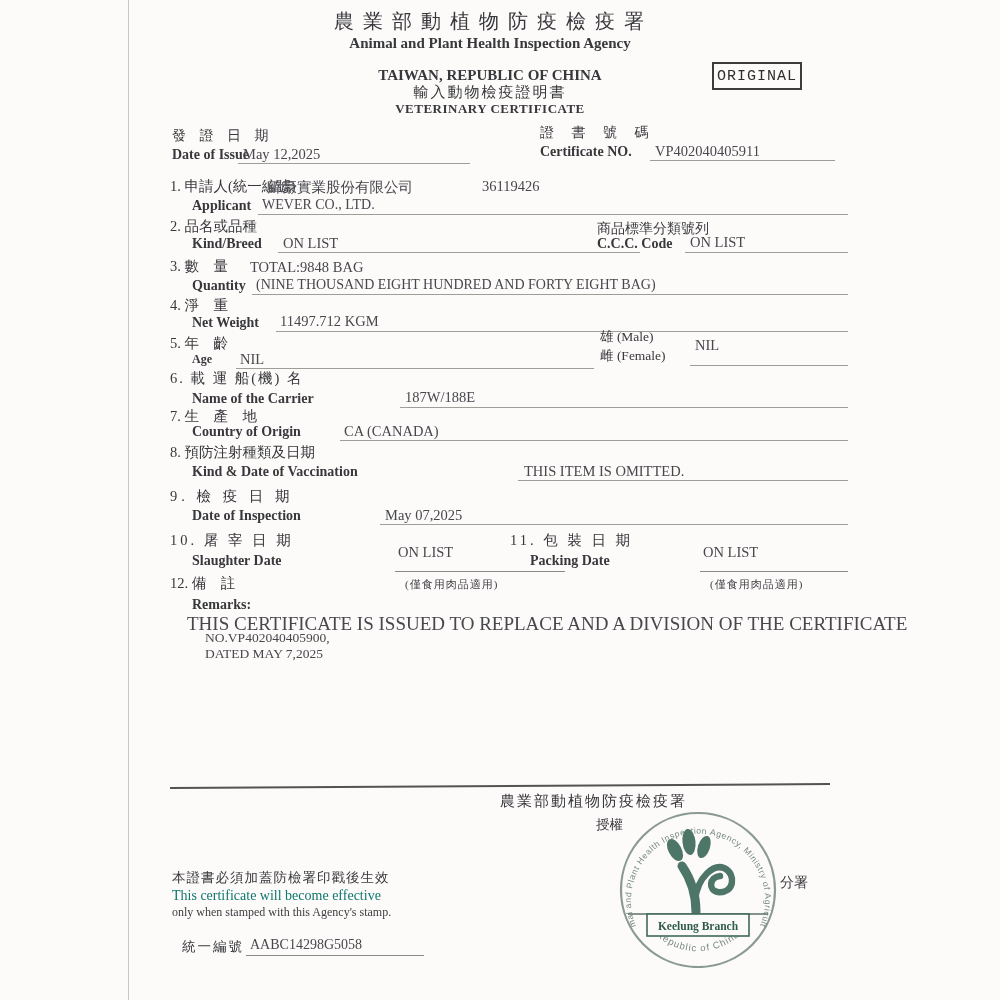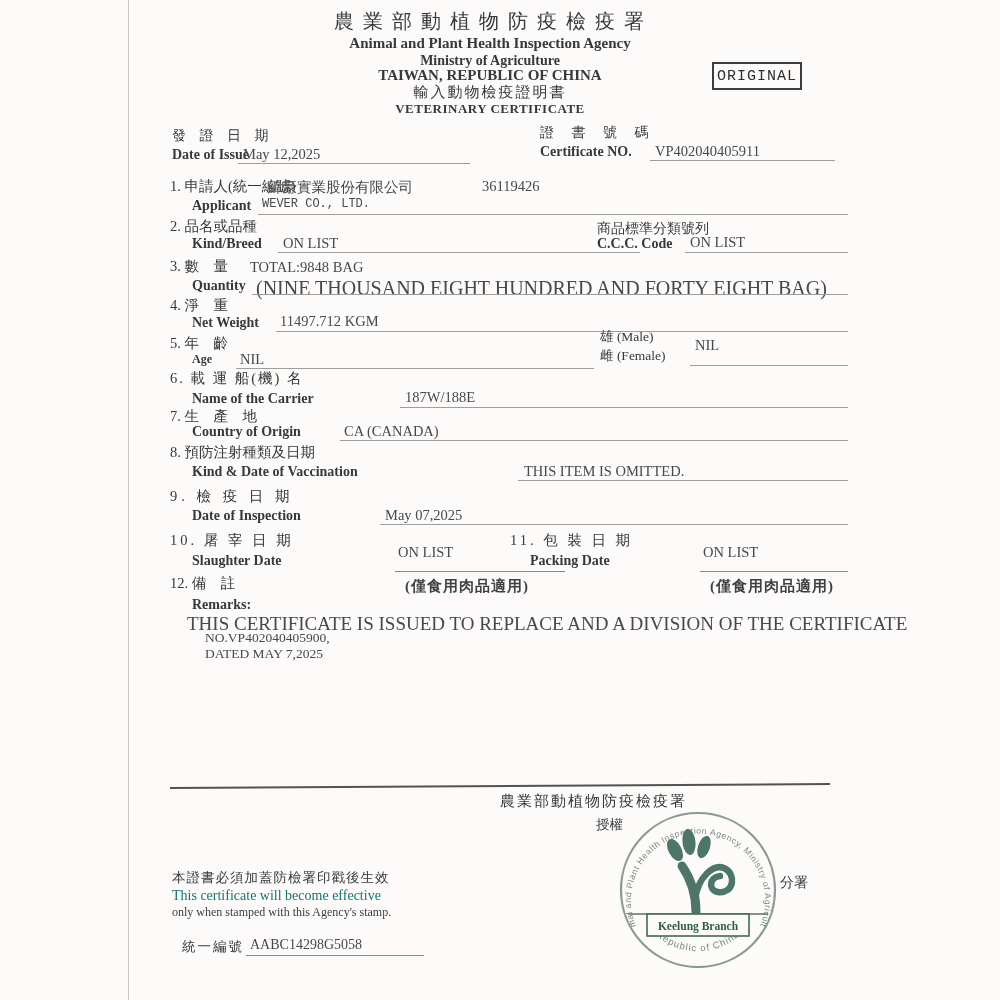--- a/index.html
+++ b/index.html
@@ -4,71 +4,70 @@
 <style>
   html,body{margin:0;padding:0;}
   body{background:#f6f5f3;font-family:"Liberation Serif","DejaVu Serif",serif;}
   #page{position:relative;width:1000px;height:1000px;background:#fcfbfa;overflow:hidden;color:#3a3a3e;}
   .abs{position:absolute;white-space:nowrap;}
   .zh{font-weight:normal;color:#38383c;}
   .en{font-weight:bold;color:#38383c;}
   .val{font-weight:normal;color:#47474d;}
   .ul{position:absolute;border-bottom:1px solid #9f9d9a;height:0;}
   .headwrap{position:absolute;left:140px;width:700px;text-align:center;}
-  .note-sm{font-size:15px;font-weight:bold;color:#3f3f44;letter-spacing:1px;}
+  .note-sm{font-size:11px;font-weight:normal;color:#3f3f44;letter-spacing:1px;}
   #original-stamp{position:absolute;left:712px;top:62px;width:86px;height:24px;border:2px solid #3c3c3c;
     font-family:"Liberation Mono","DejaVu Sans Mono",monospace;font-size:15px;letter-spacing:1px;
     display:flex;align-items:center;justify-content:center;color:#2e2e2e;}
   #page-edge{position:absolute;left:128px;top:0;width:1px;height:1000px;background:#cac7c2;}
   #divider{position:absolute;left:170px;top:785px;width:660px;border-top:2px solid #55534f;transform:rotate(-0.35deg);}
 </style>
 </head>
 <body>
 
 <div id="page">
   <div id="page-edge"></div>
 
   <div class="headwrap zh" style="top:8px;font-size:20px;letter-spacing:2px;">農 業 部 動 植 物 防 疫 檢 疫 署</div>
   <div class="headwrap en" style="top:35px;font-size:15px;">Animal and Plant Health Inspection Agency</div>
-  <div class="headwrap en" style="top:53px;font-size:14px;">Ministry of Agriculture</div>
   <div class="headwrap en" style="top:67px;font-size:15px;">TAIWAN, REPUBLIC OF CHINA</div>
   <div class="headwrap zh" style="top:83px;font-size:15px;letter-spacing:2px;">輸入動物檢疫證明書</div>
   <div class="headwrap en" style="top:101px;font-size:13px;letter-spacing:0.5px;">VETERINARY CERTIFICATE</div>
   <div id="original-stamp">ORIGINAL</div>
 
   <div class="abs zh" style="left:172px;top:127px;font-size:14px;letter-spacing:5px;">發 證 日 期</div>
   <div class="abs en" style="left:172px;top:147px;font-size:14px;">Date of Issue</div>
   <div class="abs val" style="left:243px;top:146px;font-size:14.5px;">May 12,2025</div>
   <div class="ul" style="left:238px;top:163px;width:232px;"></div>
 
   <div class="abs zh" style="left:540px;top:124px;font-size:14px;letter-spacing:7px;">證 書 號 碼</div>
   <div class="abs en" style="left:540px;top:144px;font-size:14px;">Certificate NO.</div>
   <div class="abs val" style="left:655px;top:143px;font-size:14.5px;">VP402040405911</div>
   <div class="ul" style="left:650px;top:160px;width:185px;"></div>
 
   <div class="abs zh" style="left:170px;top:177px;font-size:14.5px;">1. 申請人(統一編號)</div>
   <div class="abs val" style="left:268px;top:178px;font-size:14.5px;">緯豪實業股份有限公司</div>
   <div class="abs val" style="left:482px;top:178px;font-size:14.5px;">36119426</div>
   <div class="abs en" style="left:192px;top:198px;font-size:14px;">Applicant</div>
-  <div class="abs val" style="left:262px;top:197px;font-size:12px;font-family:Liberation Mono, monospace;">WEVER CO., LTD.</div>
+  <div class="abs val" style="left:262px;top:197px;font-size:14px;">WEVER CO., LTD.</div>
   <div class="ul" style="left:258px;top:214px;width:590px;"></div>
 
   <div class="abs zh" style="left:170px;top:217px;font-size:14.5px;">2. 品名或品種</div>
   <div class="abs zh" style="left:597px;top:220px;font-size:14px;">商品標準分類號列</div>
   <div class="abs en" style="left:192px;top:236px;font-size:14px;">Kind/Breed</div>
   <div class="abs val" style="left:283px;top:235px;font-size:14.5px;">ON LIST</div>
   <div class="ul" style="left:278px;top:252px;width:362px;"></div>
   <div class="abs en" style="left:597px;top:236px;font-size:14px;">C.C.C. Code</div>
   <div class="abs val" style="left:690px;top:234px;font-size:14.5px;">ON LIST</div>
   <div class="ul" style="left:685px;top:252px;width:163px;"></div>
 
   <div class="abs zh" style="left:170px;top:257px;font-size:14.5px;">3. 數　量</div>
   <div class="abs val" style="left:250px;top:259px;font-size:14.5px;">TOTAL:9848 BAG</div>
   <div class="abs en" style="left:192px;top:278px;font-size:14px;">Quantity</div>
-  <div class="abs val" style="left:256px;top:277px;font-size:20px;">(NINE THOUSAND EIGHT HUNDRED AND FORTY EIGHT BAG)</div>
+  <div class="abs val" style="left:256px;top:277px;font-size:14px;">(NINE THOUSAND EIGHT HUNDRED AND FORTY EIGHT BAG)</div>
   <div class="ul" style="left:252px;top:294px;width:596px;"></div>
 
   <div class="abs zh" style="left:170px;top:296px;font-size:14.5px;">4. 淨　重</div>
   <div class="abs en" style="left:192px;top:315px;font-size:14px;">Net Weight</div>
   <div class="abs val" style="left:280px;top:313px;font-size:14.5px;">11497.712 KGM</div>
   <div class="ul" style="left:276px;top:331px;width:572px;"></div>
 
   <div class="abs zh" style="left:170px;top:334px;font-size:14.5px;">5. 年　齡</div>
   <div class="abs zh" style="left:600px;top:328px;font-size:13.5px;">雄 (Male)</div>
   <div class="abs zh" style="left:600px;top:347px;font-size:13.5px;">雌 (Female)</div>

